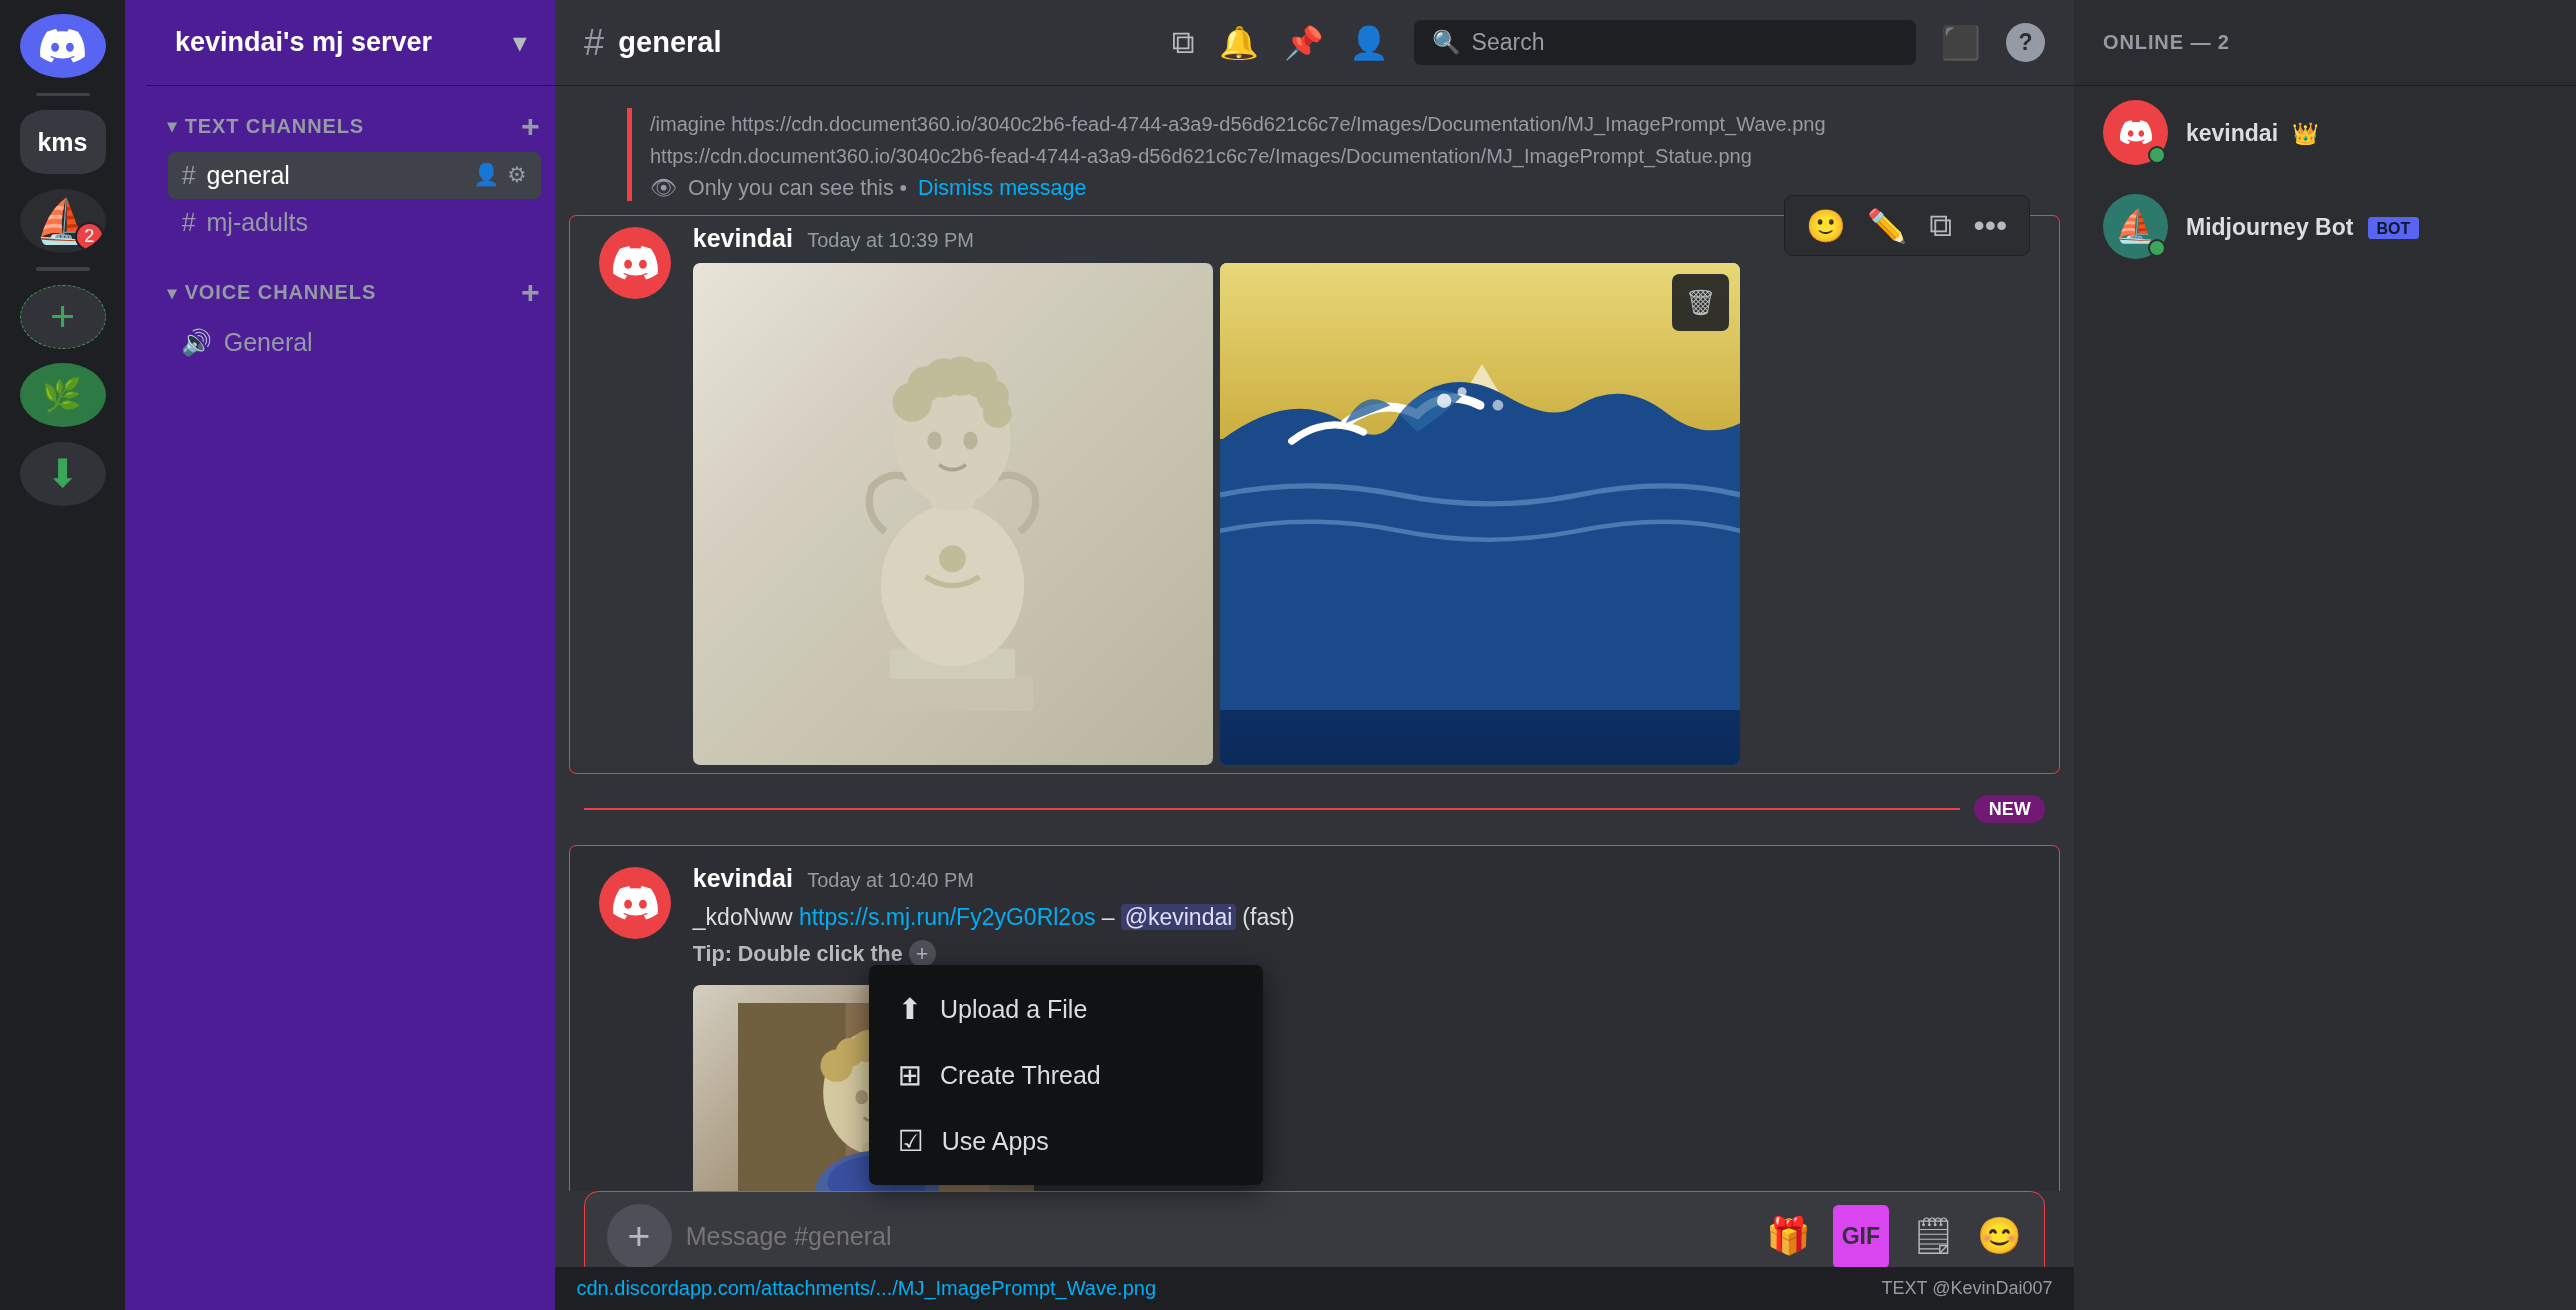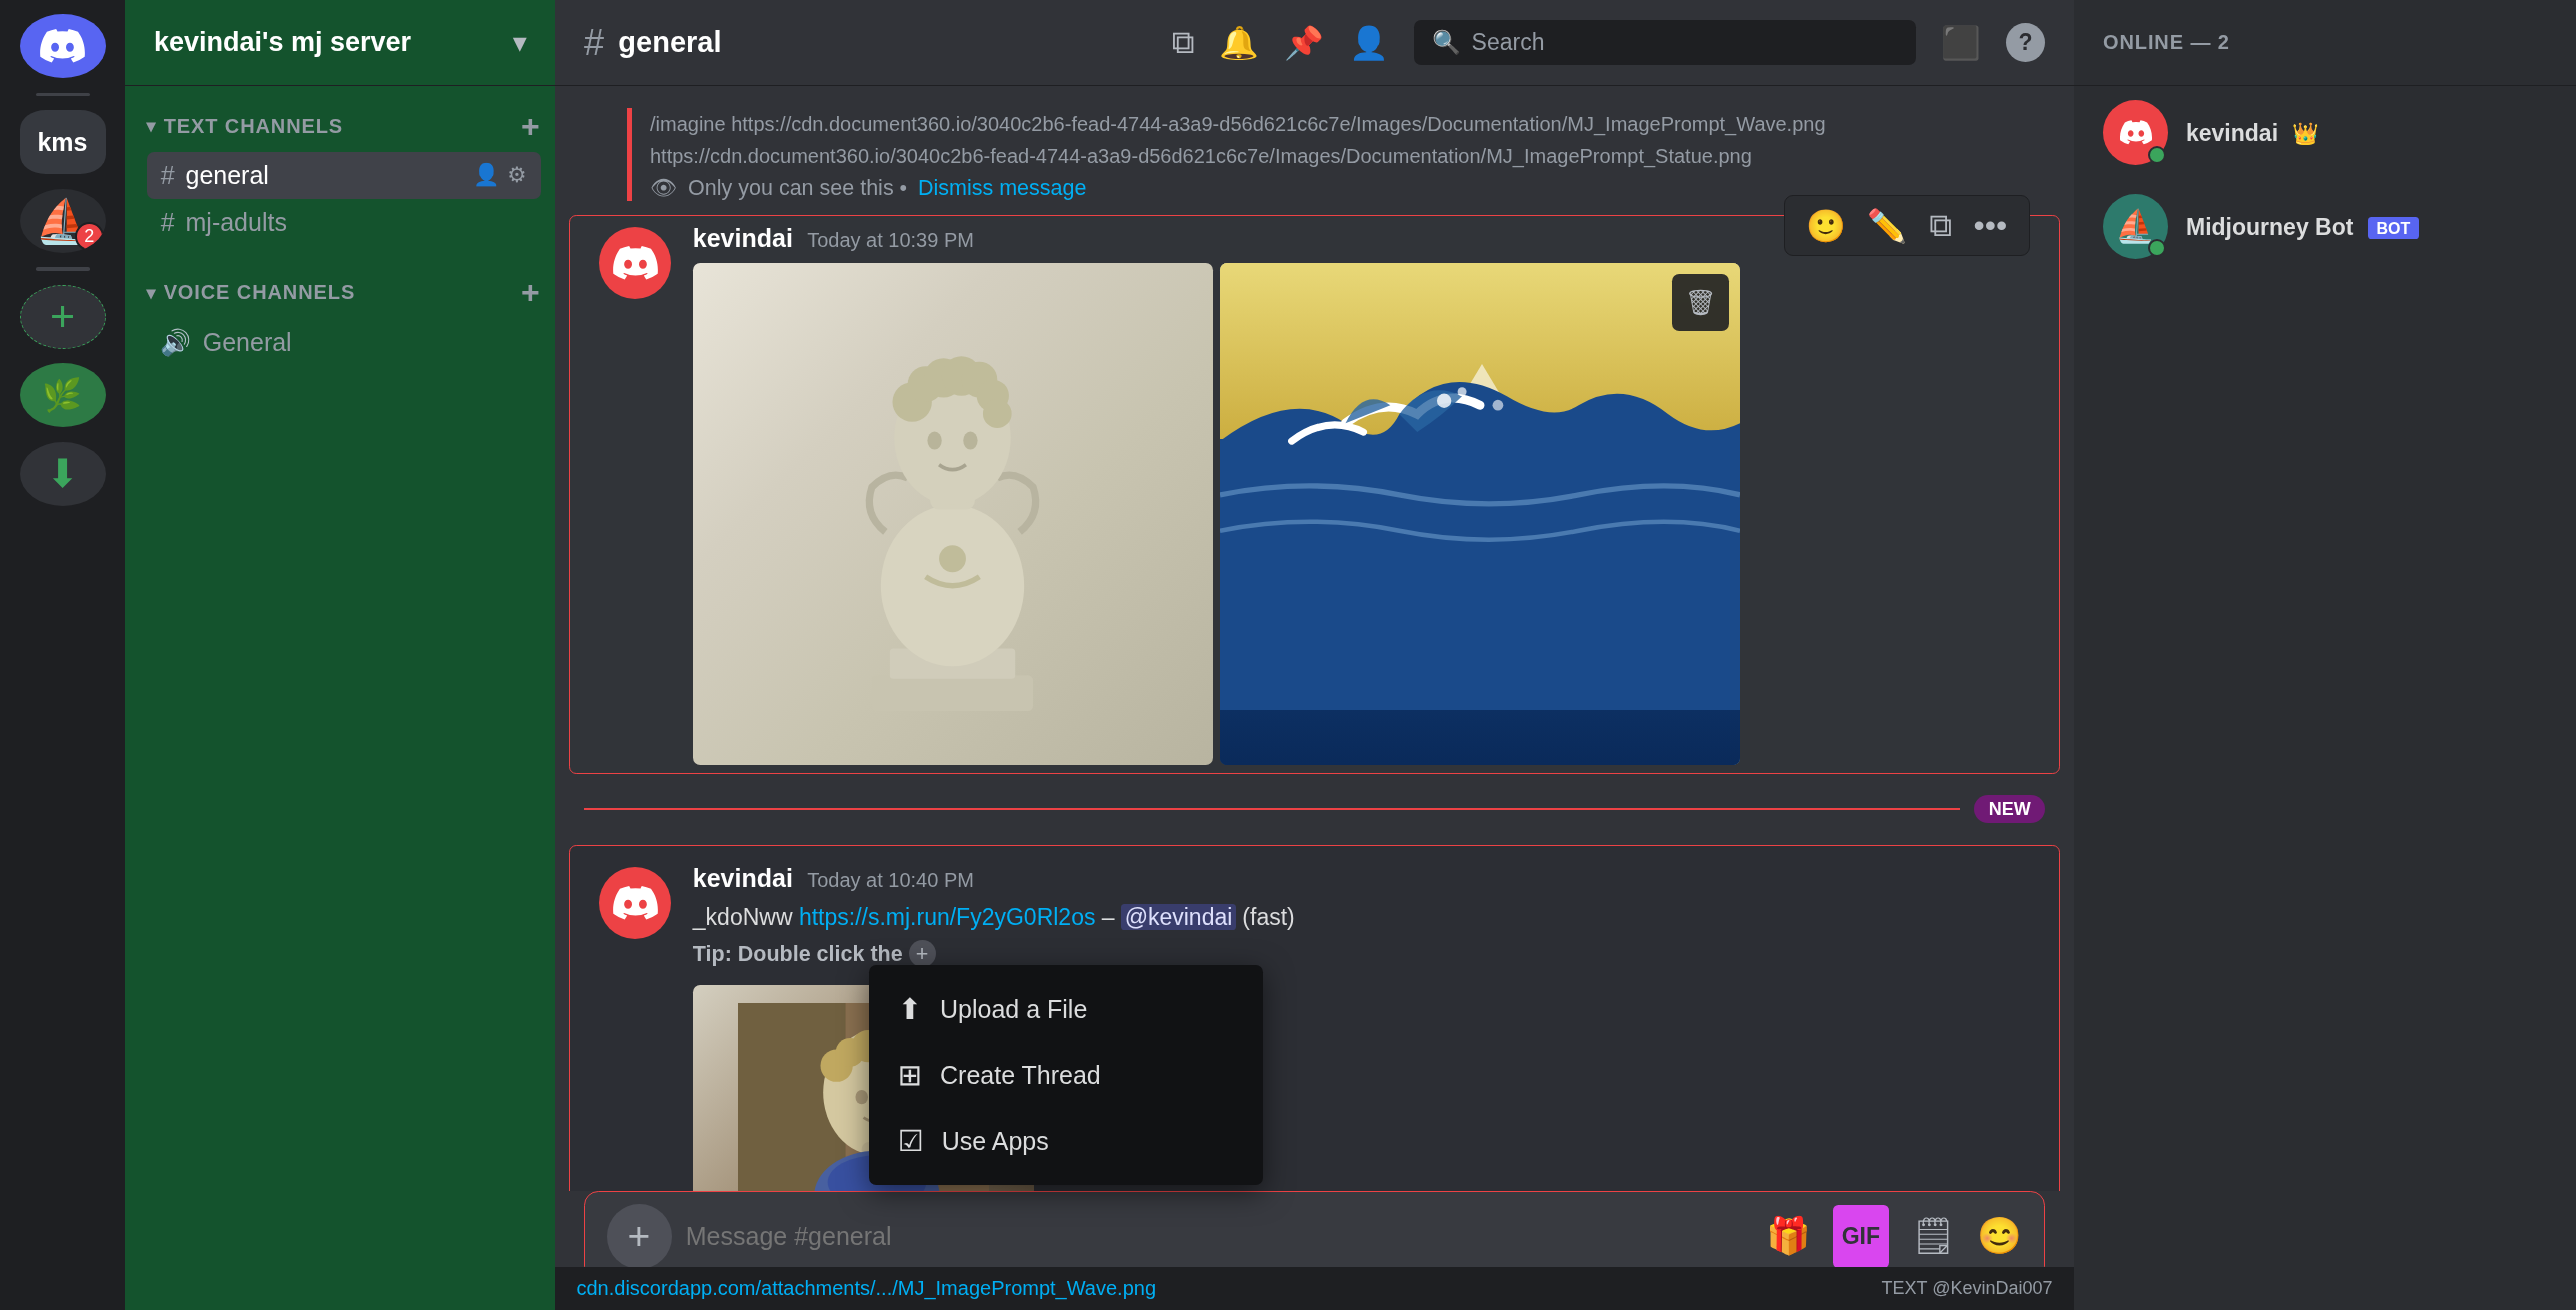--- a/index.html
+++ b/index.html
@@ -84,24 +84,25 @@
       font-size: 18px;
       display: flex;
       align-items: center;
       justify-content: center;
       border: 2.7px solid #1e1f22;
     }
 
     
     .channel-sidebar {
       width: 430px;
-      background: #14532d;
+      background: #4c1d95;
       display: flex;
       flex-direction: column;
       flex-shrink: 0;
+      padding-left: 21px;
     }
     .server-name-bar {
       height: 86px;
       padding: 0 29px;
       display: flex;
       align-items: center;
       justify-content: space-between;
       border-bottom: 1.8px solid #1e1f22;
       cursor: pointer;
     }
@@ -488,21 +489,21 @@
       border-radius: 50%;
       border: 2.7px solid #2b2d31;
     }
     .member-name {
       font-size: 23px;
       color: #dcddde;
       font-weight: 600;
     }
     .bot-badge {
       background: #5865f2;
-      color: #ffffff;
+      color: #0f172a;
       font-size: 16px;
       font-weight: 700;
       padding: 2.7px 9px;
       border-radius: 3.6px;
       margin-left: 7.2px;
       vertical-align: middle;
     }
     .crown-icon {
       color: #faa61a;
       font-size: 21.5px;

